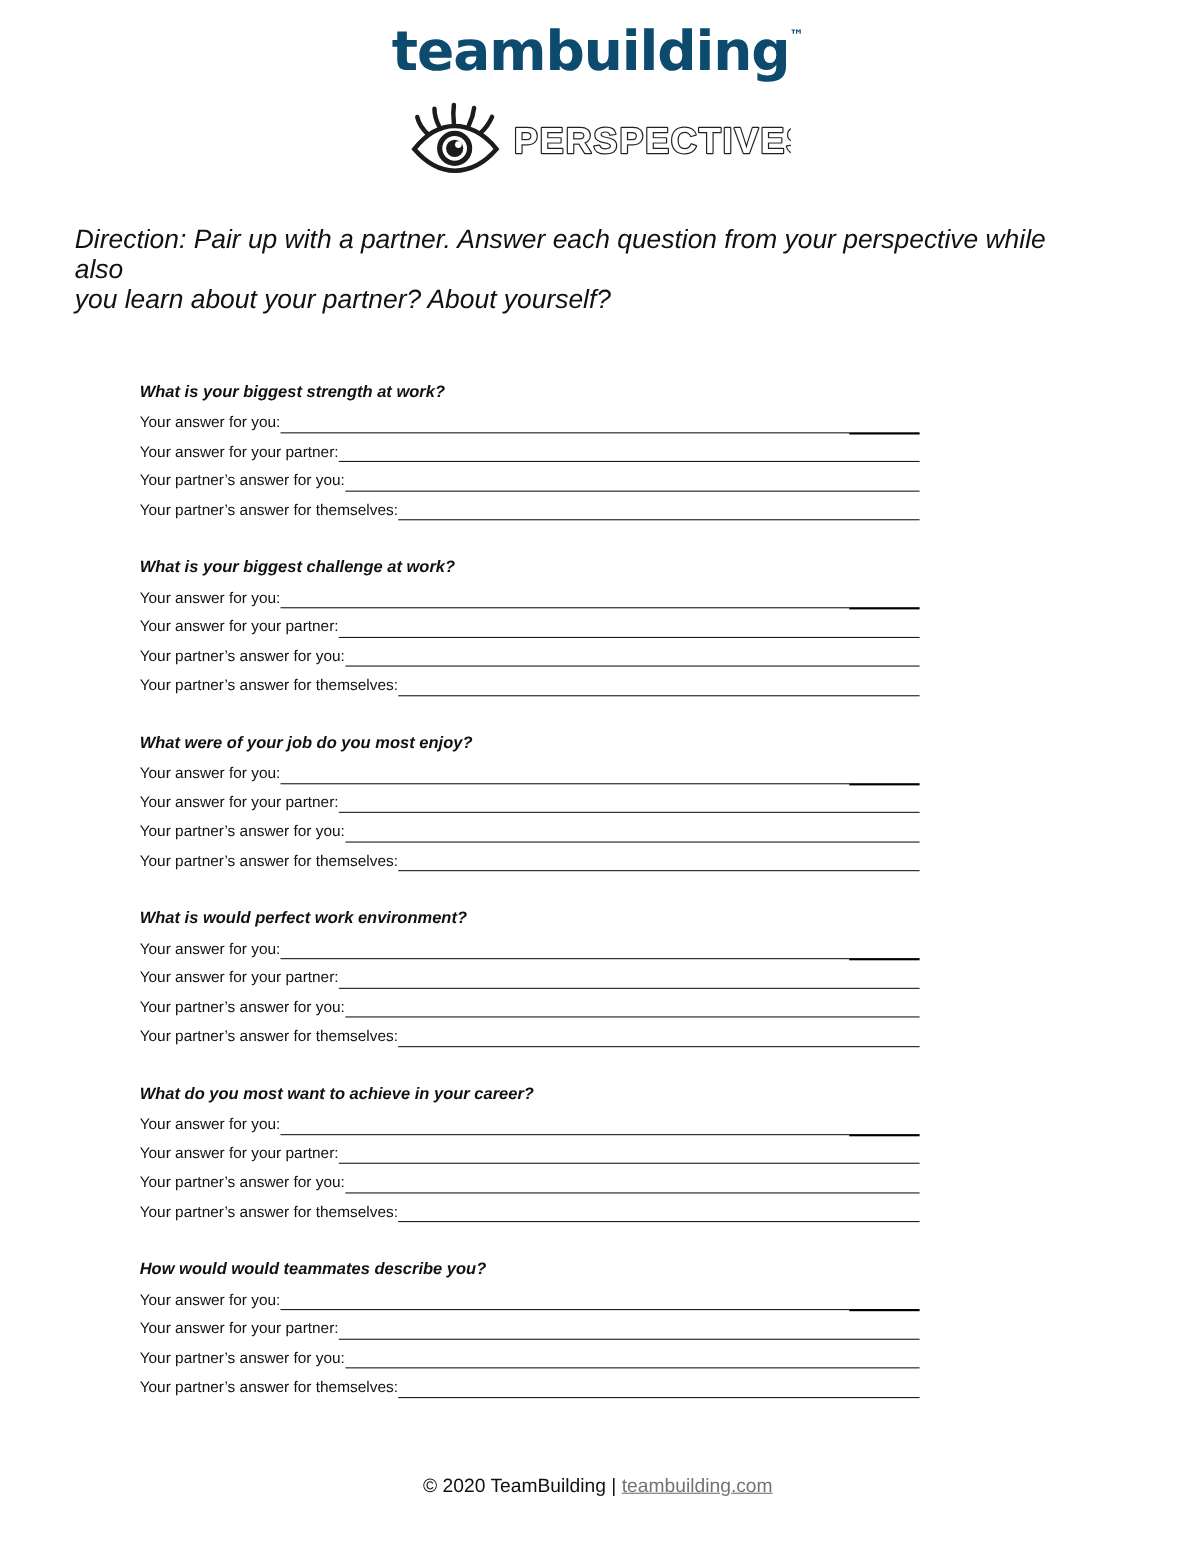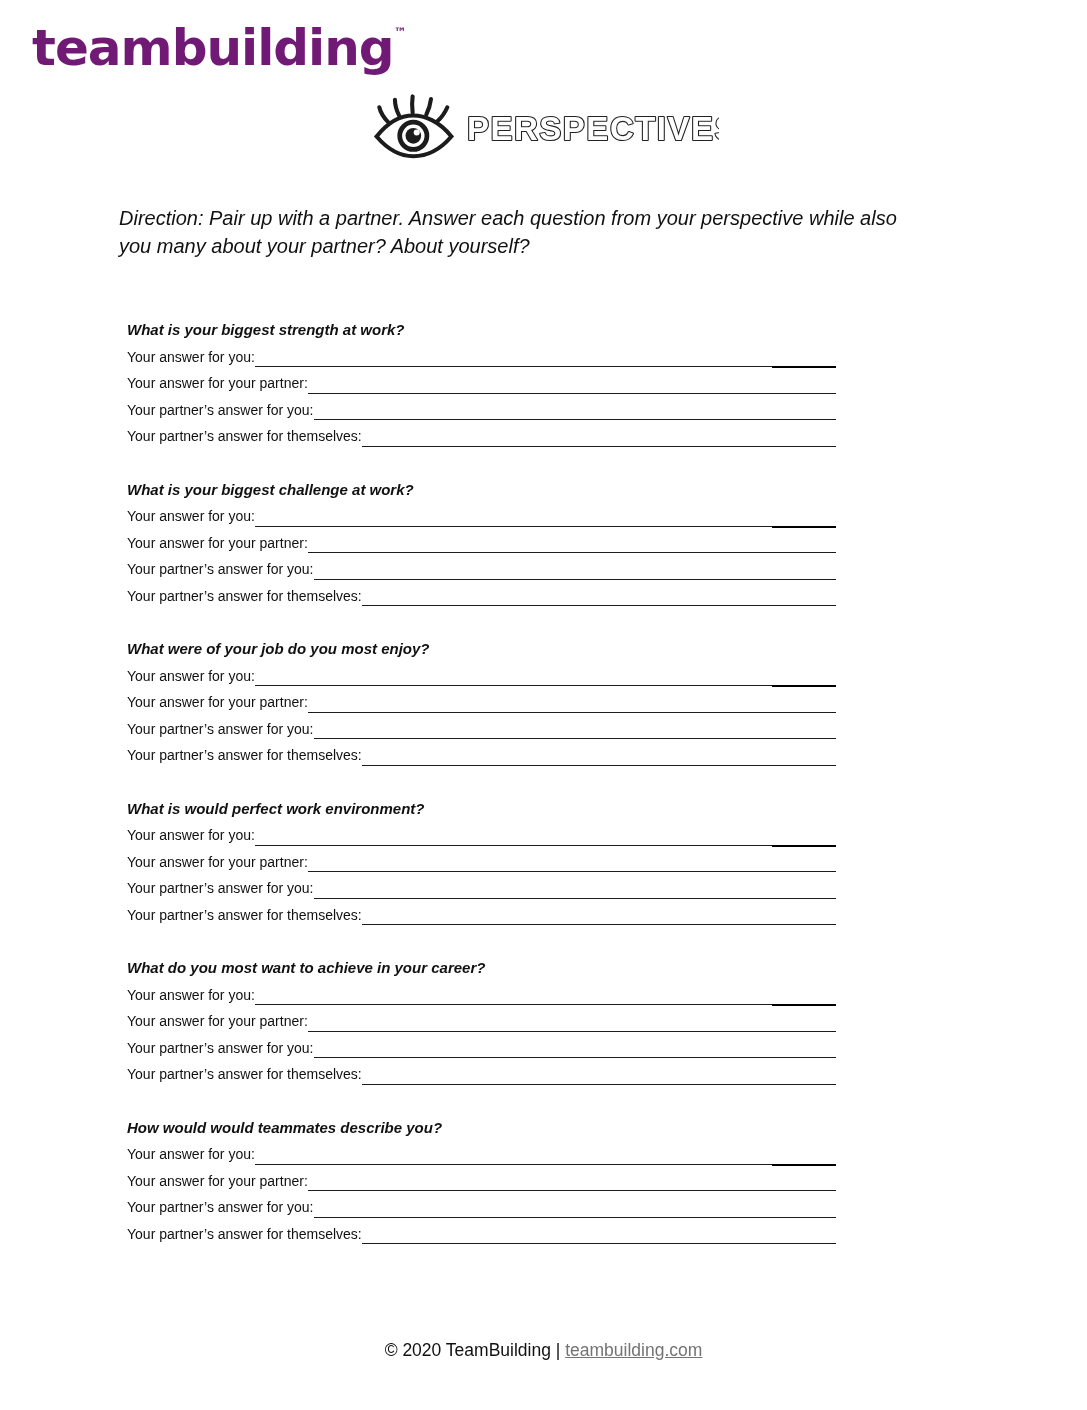--- a/index.html
+++ b/index.html
@@ -7,48 +7,48 @@
     position: relative;
     width: 1087px;
     height: 1410px;
     background: #ffffff;
     font-family: "Liberation Sans", sans-serif;
     color: #111111;
     overflow: hidden;
   }
   
   .brand {
+    text-align: center;
     padding-top: 4px;
     font-family: "DejaVu Sans", sans-serif;
     font-weight: bold;
     font-size: 50px;
     letter-spacing: -1px;
-    color: #701a75;
+    color: #0c4a6e;
     line-height: 58px;
-    padding-left: 32px;
   }
   .brand sup {
     font-size: 13px;
     font-weight: bold;
     vertical-align: 28px;
     letter-spacing: 0;
   }
   .logo-row {
     margin-top: 16px;
     display: flex;
     justify-content: center;
     align-items: center;
     gap: 8px;
     height: 68px;
   }
   
   .direction {
-    margin: 44px 120px 0 119px;
+    margin: 44px 120px 0 68px;
     font-style: italic;
-    font-size: 20px;
+    font-size: 24px;
     line-height: 27.5px;
   }
   .direction span { display: block; }
   
   .questions { margin-top: 57px; }
   .qblock { margin: 0 0 27px 127px; }
   .qheading {
     font-weight: bold;
     font-size: 15px;
     line-height: 26.5px;
@@ -113,21 +113,21 @@
       <circle cx="64" cy="63" r="11.5" fill="#1c1c1c"></circle>
       <circle cx="69" cy="58" r="4.5" fill="#ffffff"></circle>
     </svg>
     <svg width="252" height="46" viewBox="0 0 252 46" aria-hidden="true">
       <text x="0" y="36" font-family="Liberation Sans, sans-serif" font-size="33" font-weight="bold" letter-spacing="1.5" fill="#ffffff" stroke="#222222" stroke-width="2.2" paint-order="stroke" stroke-linejoin="round">PERSPECTIVES</text>
     </svg>
   </div>
 
   <p class="direction">
       <span>Direction: Pair up with a partner. Answer each question from your perspective while also</span>
-      <span>you many about your partner? About yourself?</span>
+      <span>you learn about your partner? About yourself?</span>
     </p>
 
   <div class="questions">
       <section class="qblock">
         <div class="qheading">What is your biggest strength at work?</div>
         <div class="qrow">
           <span class="label">Your answer for you:</span>
           <span class="fill-line"></span>
           <span class="fill-tail"></span>
         </div>

